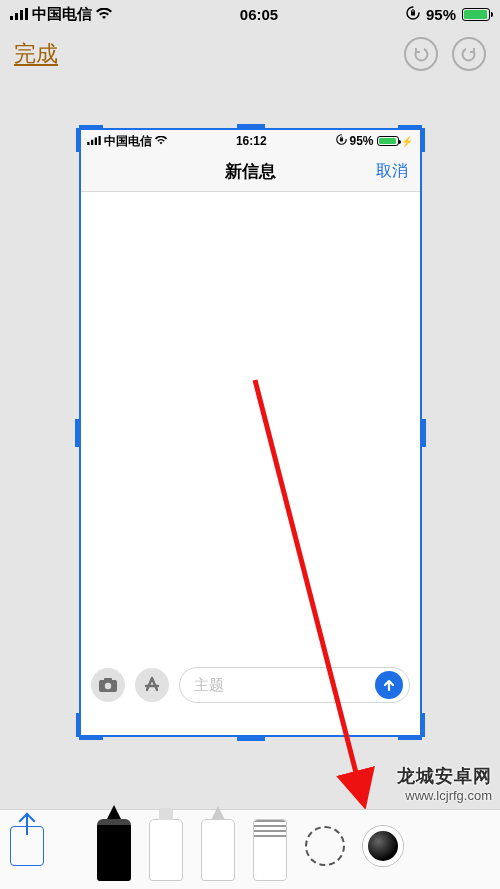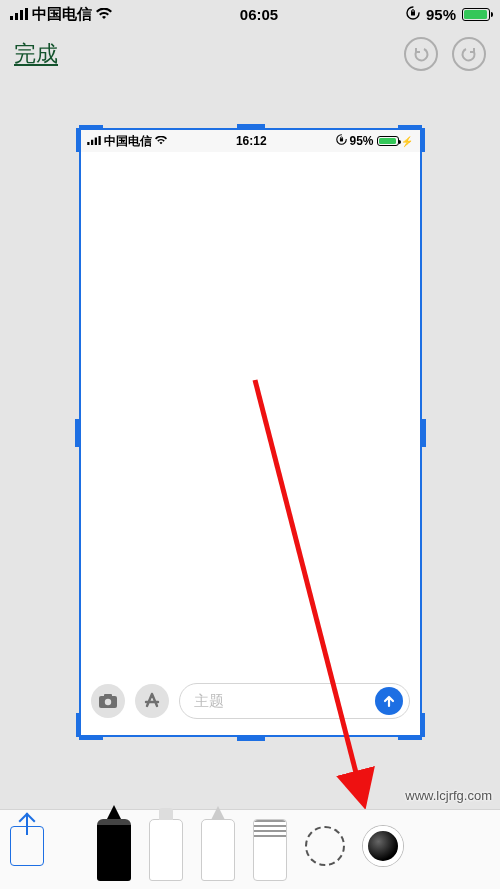--- a/index.html
+++ b/index.html
@@ -21,21 +21,21 @@
     content: ""; position: absolute; right: -4px; top: 3px; width: 2.5px; height: 5px;
     background: #000; border-radius: 0 2px 2px 0;
   }
   .battery .fill { background: #34c759; height: 100%; border-radius: 1.5px; }
 
   
   .outer-nav {
     height: 52px; display: flex; align-items: center; justify-content: space-between;
     padding: 0 14px;
   }
-  .done-btn { color: #14532d; font-size: 22px; font-weight: 400; cursor: pointer; text-decoration: underline; text-underline-offset: 3px; }
+  .done-btn { color: #a16207; font-size: 22px; font-weight: 400; cursor: pointer; text-decoration: underline; text-underline-offset: 3px; }
   .nav-right { display: flex; gap: 14px; }
   .circ-btn {
     width: 34px; height: 34px; border: 2px solid #aeaeae; border-radius: 50%;
     display: flex; align-items: center; justify-content: center; color: #aeaeae; cursor: pointer;
   }
 
   
   .crop-frame {
     position: absolute; left: 79px; top: 128px; width: 343px; height: 609px;
     background: #fff; border: 2px solid #1d6fe3;
@@ -59,21 +59,21 @@
     position: relative; background: #f7f7f7; border-bottom: 1px solid #d9d9d9;
   }
   .inner-nav .title { font-size: 17px; font-weight: 600; }
   .inner-nav .cancel { position: absolute; right: 12px; color: #1d6fe3; font-size: 16px; cursor: pointer; }
   .recipient-row {
     height: 40px; display: flex; align-items: center; padding: 0 12px;
     color: #9a9a9a; font-size: 15px; border-bottom: 1px solid #eee; background:#f2f2f2;
   }
   .inner-body { flex: 1; background: #fff; }
   .inner-bottom {
-    position: absolute; left: 0; right: 0; bottom: 0; height: 58px;
+    position: absolute; left: 0; right: 0; bottom: 16px; height: 58px;
     display: flex; align-items: center; gap: 10px; padding: 0 10px 10px 10px;
     background: #fff;
   }
   .round-icon {
     width: 34px; height: 34px; border-radius: 50%; background: #e1e1e1;
     display: flex; align-items: center; justify-content: center; color: #6f6f6f; cursor: pointer;
   }
   .subject-field {
     flex: 1; height: 36px; border: 1px solid #d5d5d5; border-radius: 18px;
     display: flex; align-items: center; padding: 0 6px 0 14px; color: #bdbdbd; font-size: 15px;
@@ -224,20 +224,24 @@
           </svg>
       </span>
       <span>95%</span>
       <span class="battery sm">
           <span class="fill" style="width:95%"></span>
         </span>
       <span class="bolt">⚡</span>
     </div>
   </div>
 
+  <div class="inner-nav">
+    <span class="title">新信息</span>
+    <span class="cancel">取消</span>
+  </div>
 
 
   <div class="inner-body"></div>
 
   <div class="inner-bottom">
     <span class="round-icon">
       <svg width="20" height="16" viewBox="0 0 20 16">
           <rect x="1" y="3" width="18" height="12" rx="2" fill="#6f6f6f"></rect>
           <rect x="6" y="1" width="8" height="3" rx="1" fill="#6f6f6f"></rect>
           <circle cx="10" cy="9" r="3.2" fill="#e1e1e1"></circle>
@@ -262,20 +266,21 @@
 <svg class="arrow-svg">
   <defs>
     <marker id="ah" markerWidth="8" markerHeight="8" refX="6" refY="4" orient="auto">
       <path d="M0 0 L8 4 L0 8 Z" fill="#e11"></path>
     </marker>
   </defs>
   <line x1="255" y1="380" x2="363" y2="800" stroke="#e11" stroke-width="5" marker-end="url(#ah)"></line>
 </svg>
 
 <div class="watermark">
+  <div class="line1">龙城安卓网</div>
   <div class="line2">www.lcjrfg.com</div>
 </div>
 
 <div class="toolbar">
   <span class="share-btn"></span>
   <div style="flex:1"></div>
   <span class="tool pen"></span>
   <span class="tool marker"></span>
   <span class="tool pencil"></span>
   <span class="tool eraser"></span>

